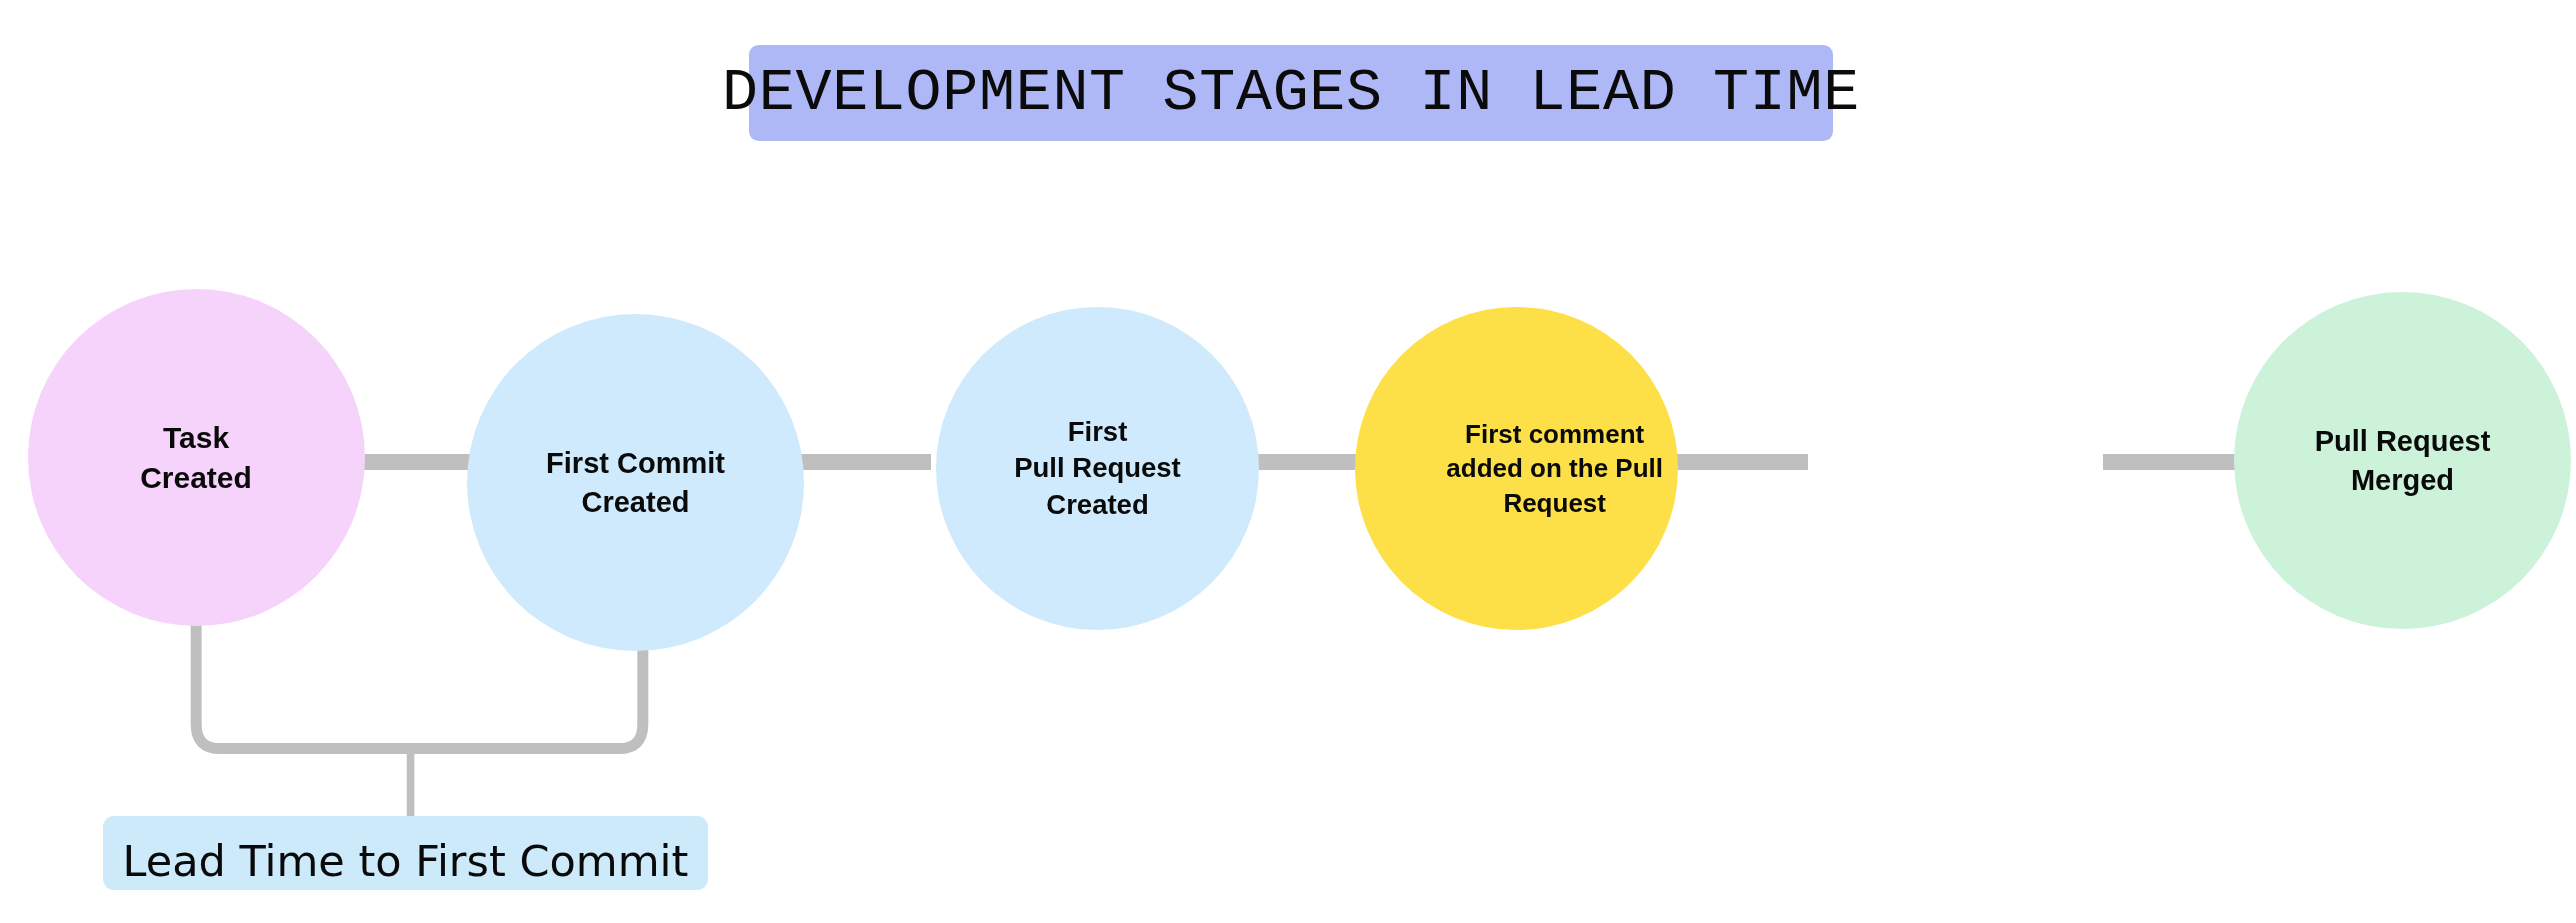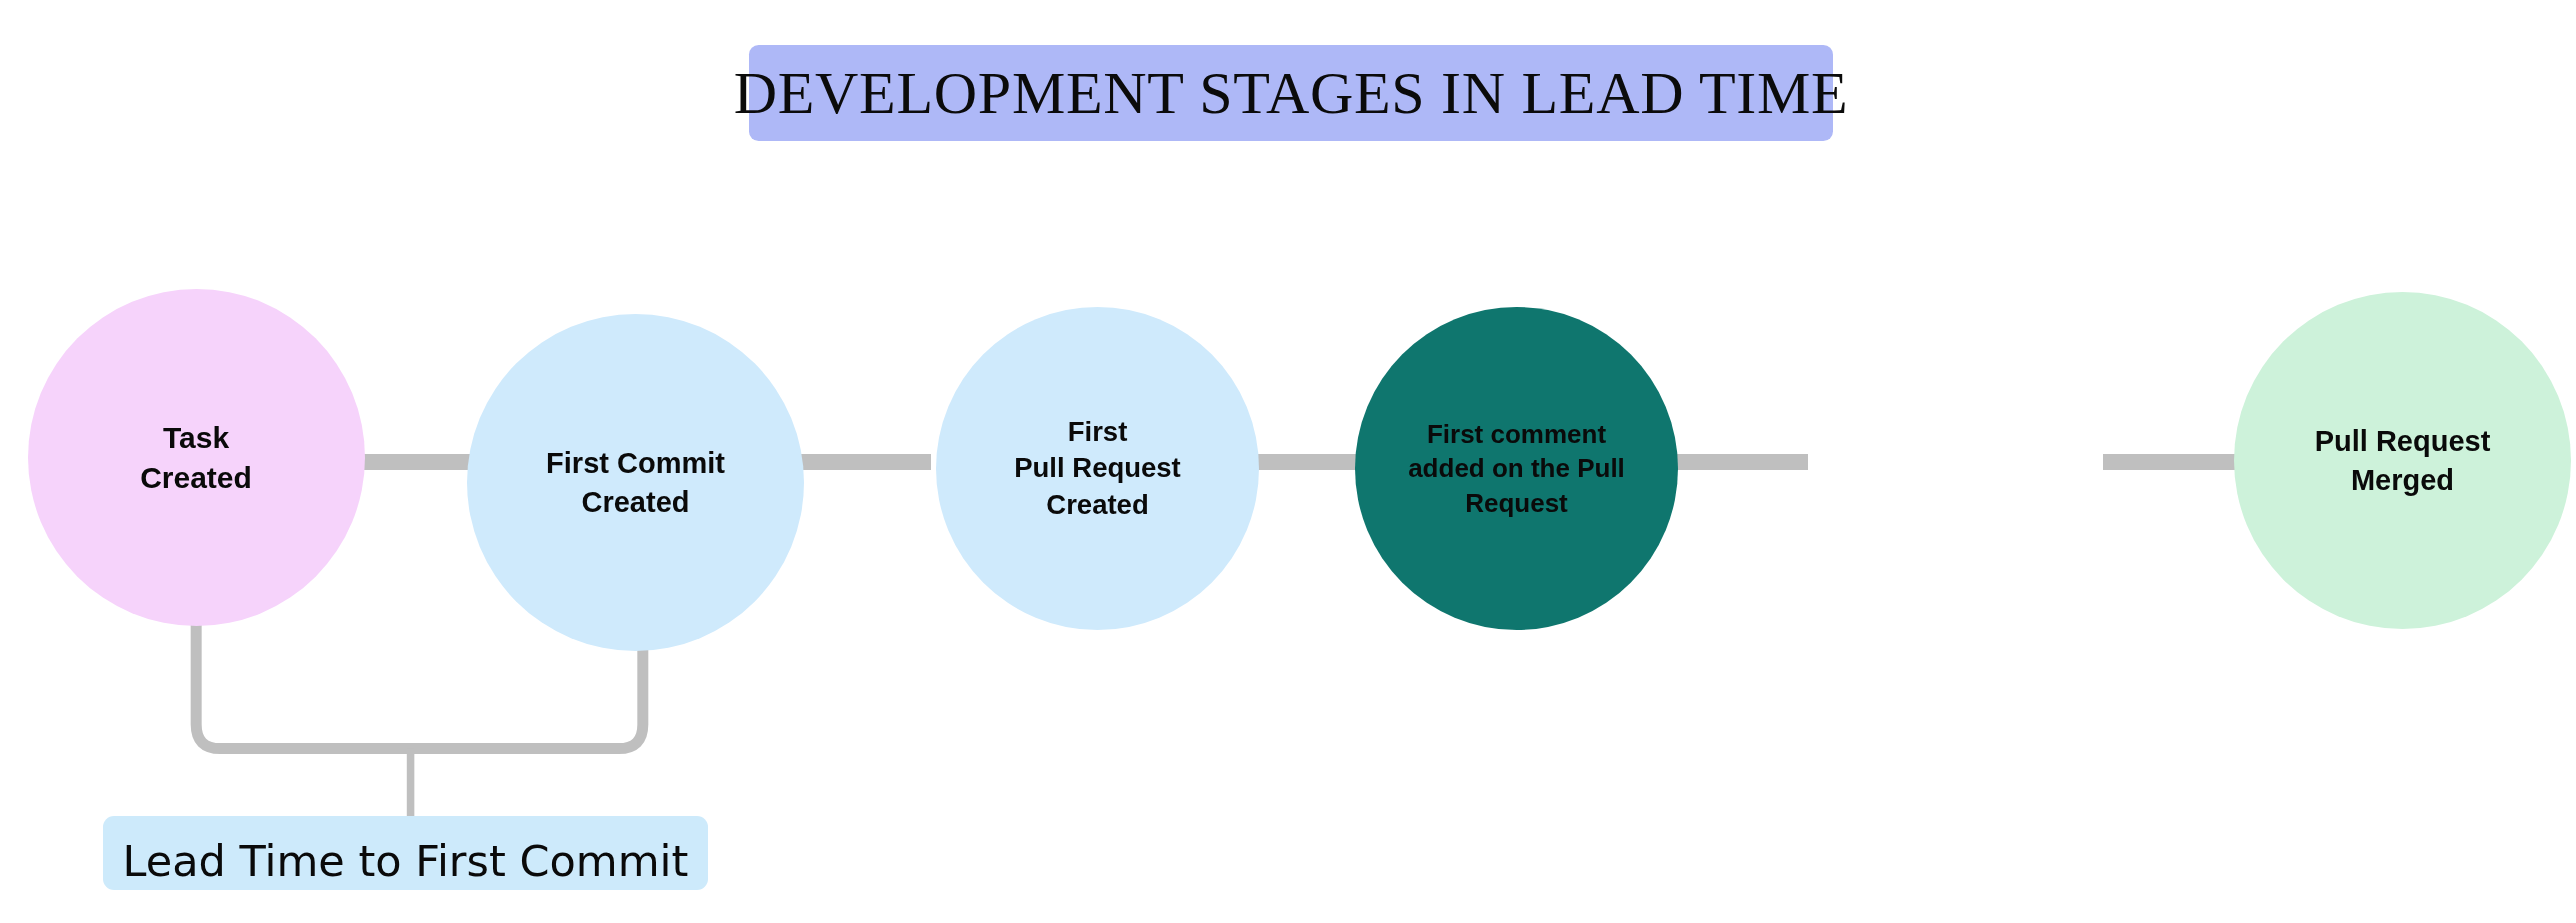--- a/index.html
+++ b/index.html
@@ -27,21 +27,21 @@
     width: 1084px;
     height: 96px;
     background: #aeb8f7;
     border-radius: 9.6px;
     display: flex;
     align-items: center;
     justify-content: center;
     box-sizing: border-box;
   }
   #title-text {
-    font-family: Liberation Serif, serif;
+    font-family: Liberation Mono, monospace;
     font-size: 60px;
     font-weight: 400;
     color: #0b0b0b;
     letter-spacing: 0.7px;
     white-space: nowrap;
     line-height: 1;
   }
 
   
   .connector {
@@ -134,21 +134,21 @@
     <span class="stage-label" style="font-size:29px;">First Commit
 Created</span>
   </div>
 
   <div class="stage-node" style="left:936px; top:307px; width:323px; height:323px; background:#cfeafc;">
     <span class="stage-label" style="font-size:27.5px;">First
 Pull Request
 Created</span>
   </div>
 
-  <div class="stage-node" style="left:1355px; top:307px; width:323px; height:323px; background:#0f766e;">
+  <div class="stage-node" style="left:1355px; top:307px; width:323px; height:323px; background:#fde047;justify-content:flex-end;">
     <span class="stage-label" style="font-size:26px;">First comment
 added on the Pull
 Request</span>
   </div>
 
 
   <div class="stage-node" style="left:2234px; top:292px; width:337px; height:337px; background:#cdf2da;">
     <span class="stage-label" style="font-size:29px;">Pull Request
 Merged</span>
   </div>

